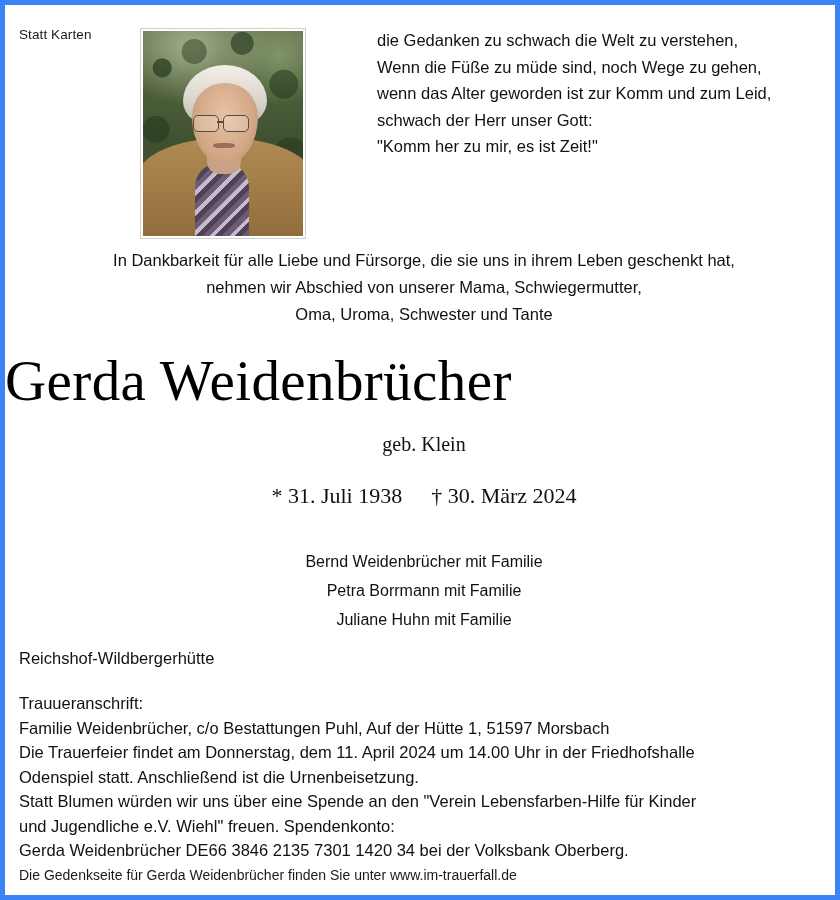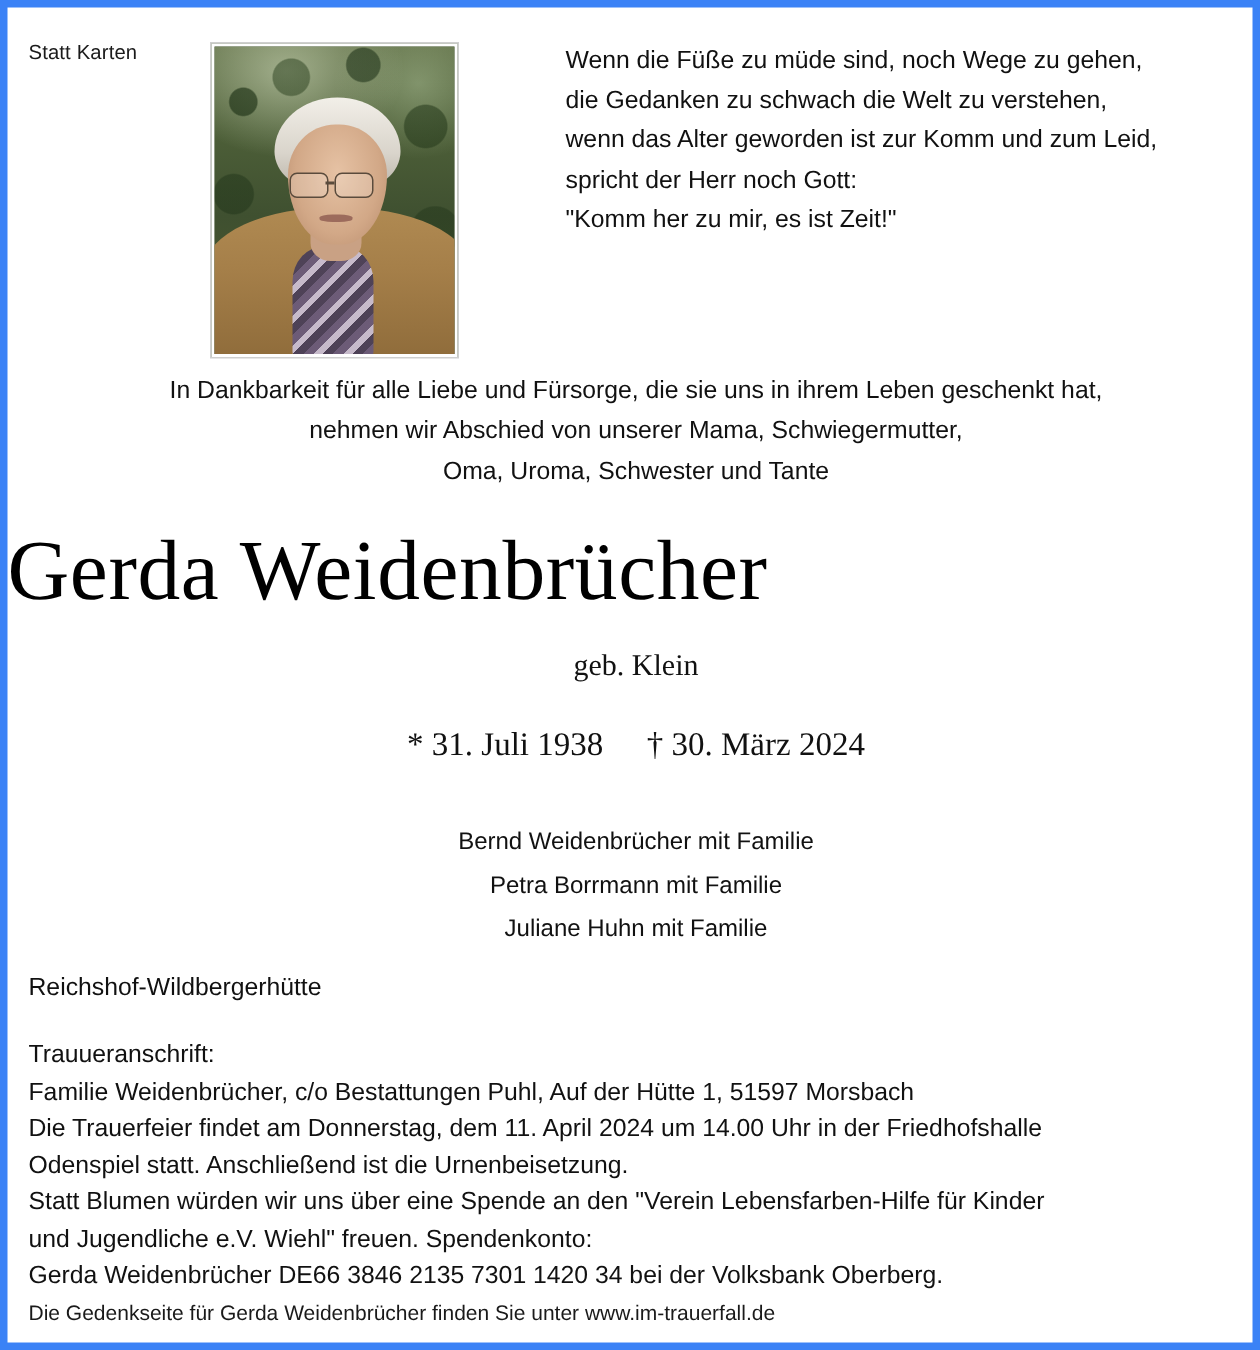--- a/index.html
+++ b/index.html
@@ -264,24 +264,24 @@
         <div class="neck"></div>
         <div class="hair"></div>
         <div class="face"></div>
         <div class="glass-l"></div>
         <div class="glass-r"></div>
         <div class="bridge"></div>
         <div class="mouth"></div>
       </div>
 
       <div class="poem">
+        <div>die Gedanken zu schwach die Welt zu verstehen,</div>
         <div>Wenn die Füße zu müde sind, noch Wege zu gehen,</div>
-        <div>die Gedanken zu schwach die Welt zu verstehen,</div>
         <div>wenn das Alter geworden ist zur Komm und zum Leid,</div>
-        <div>spricht der Herr noch Gott:</div>
+        <div>schwach der Herr unser Gott:</div>
         <div>"Komm her zu mir, es ist Zeit!"</div>
       </div>
     </div>
 
     <div class="dedication">
       <div>In Dankbarkeit für alle Liebe und Fürsorge, die sie uns in ihrem Leben geschenkt hat,</div>
       <div>nehmen wir Abschied von unserer Mama, Schwiegermutter,</div>
       <div>Oma, Uroma, Schwester und Tante</div>
     </div>
 

